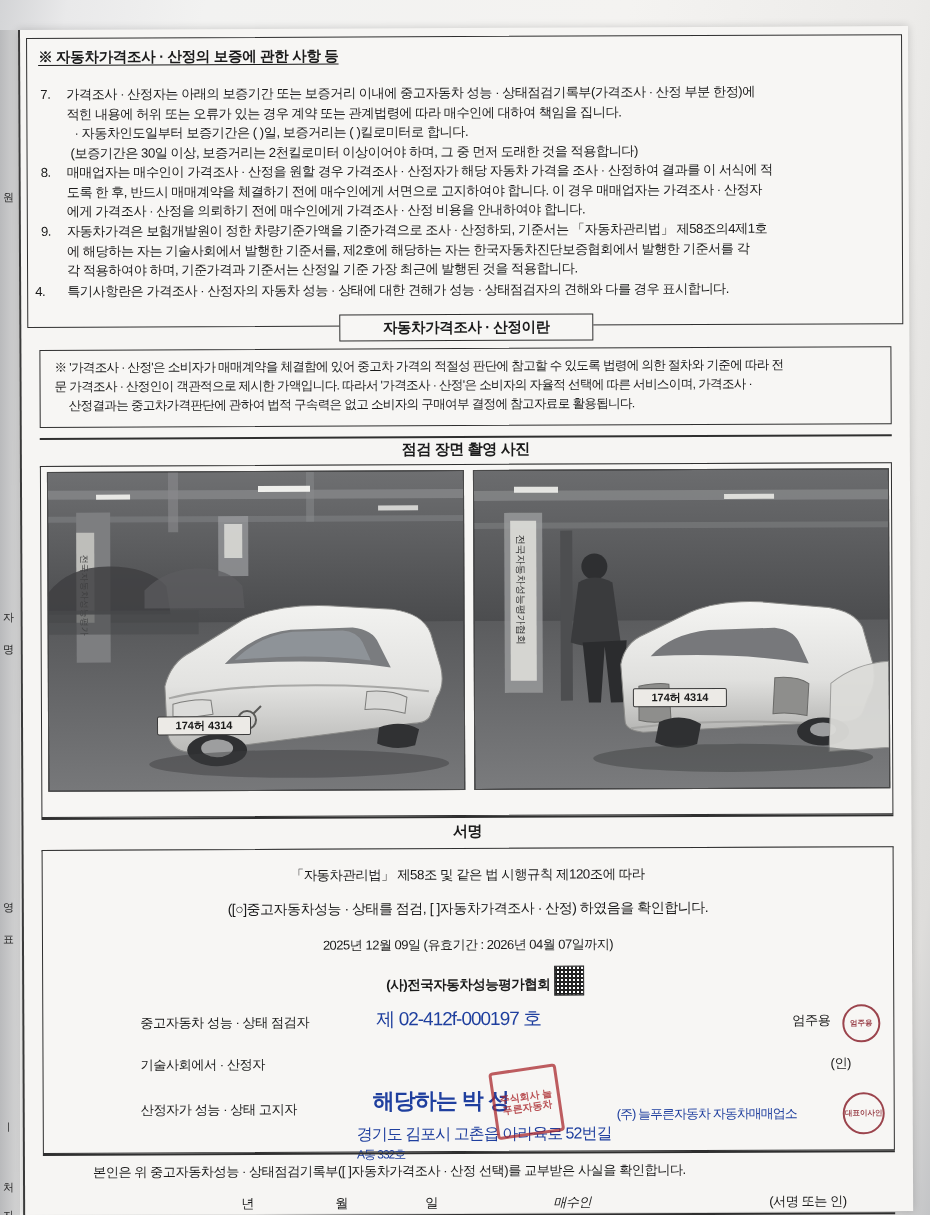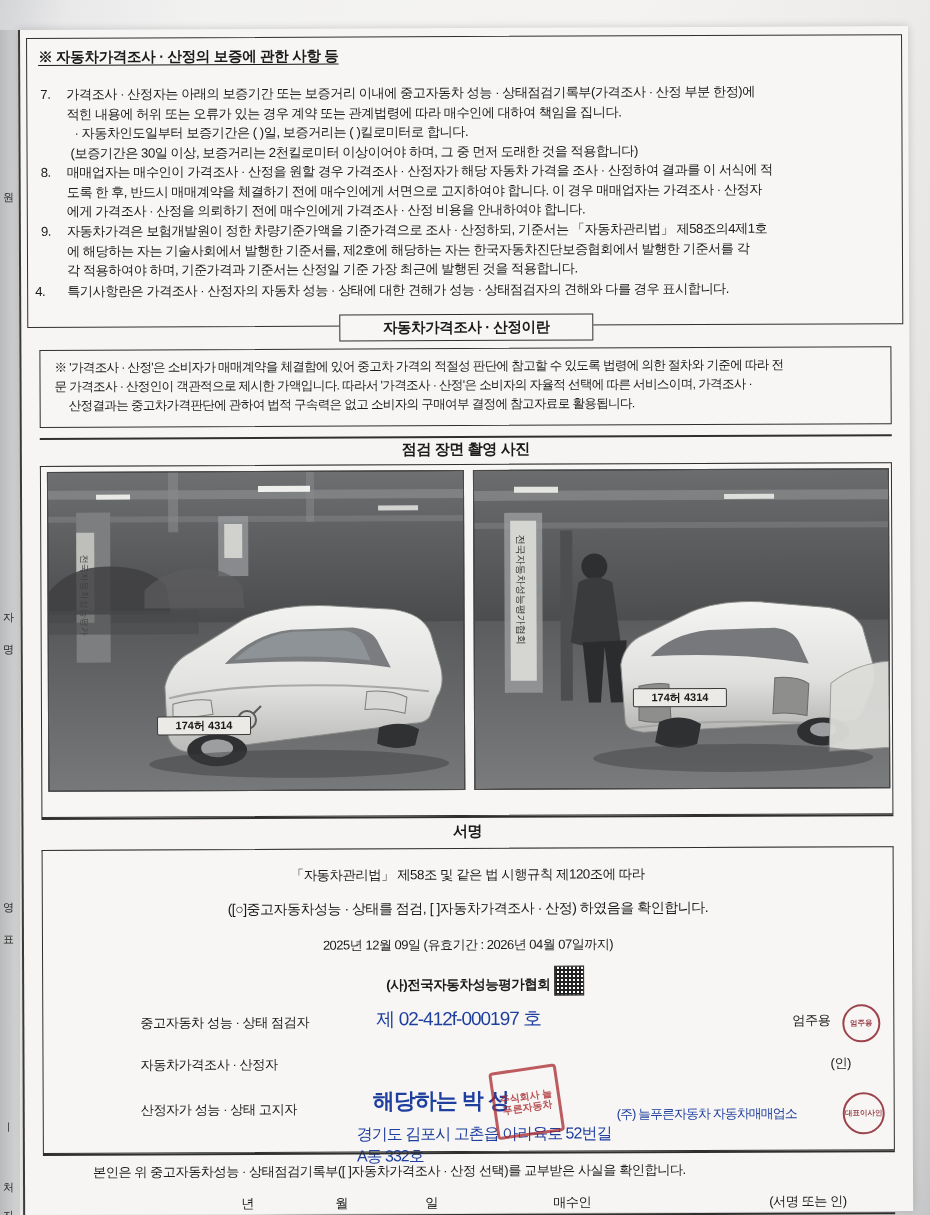--- a/index.html
+++ b/index.html
@@ -293,44 +293,44 @@
     <div class="frame" style="left:18px;top:820px;width:852px;height:304px;"></div>
 
     <div class="sign-line" style="top:838px;">「자동차관리법」 제58조 및 같은 법 시행규칙 제120조에 따라</div>
     <div class="sign-line" style="top:872px;font-size:14px;">([○]중고자동차성능 · 상태를 점검, [     ]자동차가격조사 · 산정) 하였음을 확인합니다.</div>
     <div class="sign-line" style="top:908px;font-size:13px;">2025년 12월 09일 (유효기간 : 2026년 04월 07일까지)</div>
 
     <div class="sign-line" style="top:948px;font-weight:bold;font-size:13.5px;">(사)전국자동차성능평가협회</div>
     <div class="qr" style="left:530px;top:938px;"></div>
 
     <div class="row-label" style="left:116px;top:985px;">중고자동차 성능 · 상태 점검자</div>
-    <div class="row-label" style="left:116px;top:1027px;">자동차가격조사 · 산정자</div>
+    <div class="row-label" style="left:116px;top:1027px;">기술사회에서 · 산정자</div>
     <div class="row-label" style="left:116px;top:1072px;">산정자가 성능 · 상태 고지자</div>
 
     <div class="row-label" style="left:768px;top:985px;">엄주용</div>
     <div class="row-label" style="left:806px;top:1028px;">(인)</div>
 
     <div class="ink ink-small" style="left:352px;top:978px;font-size:19px;">제 02-412f-000197 호</div>
     <div class="ink ink-med" style="left:348px;top:1058px;">해당하는 박     성</div>
     <div class="ink ink-small" style="left:592px;top:1078px;font-size:13px;">(주) 늘푸른자동차 자동차매매업소</div>
     <div class="ink ink-small" style="left:332px;top:1096px;font-size:16px;">경기도 김포시 고촌읍 아라육로 52번길</div>
-    <div class="ink ink-small" style="left:332px;top:1118px;font-size:16px;">A동 332호</div>
+    <div class="ink ink-small" style="left:332px;top:1118px;font-size:12px;">A동 332호</div>
 
     <div class="stamp-circle" style="left:818px;top:978px;">
       <span>엄주용</span>
     </div>
     <div class="stamp-circle" style="left:818px;top:1066px;width:38px;height:38px;">
       <span>대표이사인</span>
     </div>
     <div class="red-stamp" style="left:468px;top:1040px;width:62px;height:62px;">
       <span>주식회사 늘푸른자동차</span>
     </div>
 
     <div class="hline" style="left:18px;top:1124px;width:852px;"></div>
     <div class="footer-note" style="left:68px;top:1134px;">본인은 위 중고자동차성능 · 상태점검기록부([     ]자동차가격조사 · 산정 선택)를 교부받은 사실을 확인합니다.</div>
     <div class="footer-note" style="left:216px;top:1166px;">년</div>
     <div class="footer-note" style="left:310px;top:1166px;">월</div>
     <div class="footer-note" style="left:400px;top:1166px;">일</div>
-    <div class="footer-note" style="left:528px;top:1166px;">매수인</div>
+    <div class="footer-note" style="left:528px;top:1166px;font-style:italic;">매수인</div>
     <div class="footer-note" style="left:744px;top:1166px;">(서명 또는 인)</div>
     <div class="hline" style="left:18px;top:1186px;width:852px;"></div>
   </div>
 </div>
 
 </body></html>

